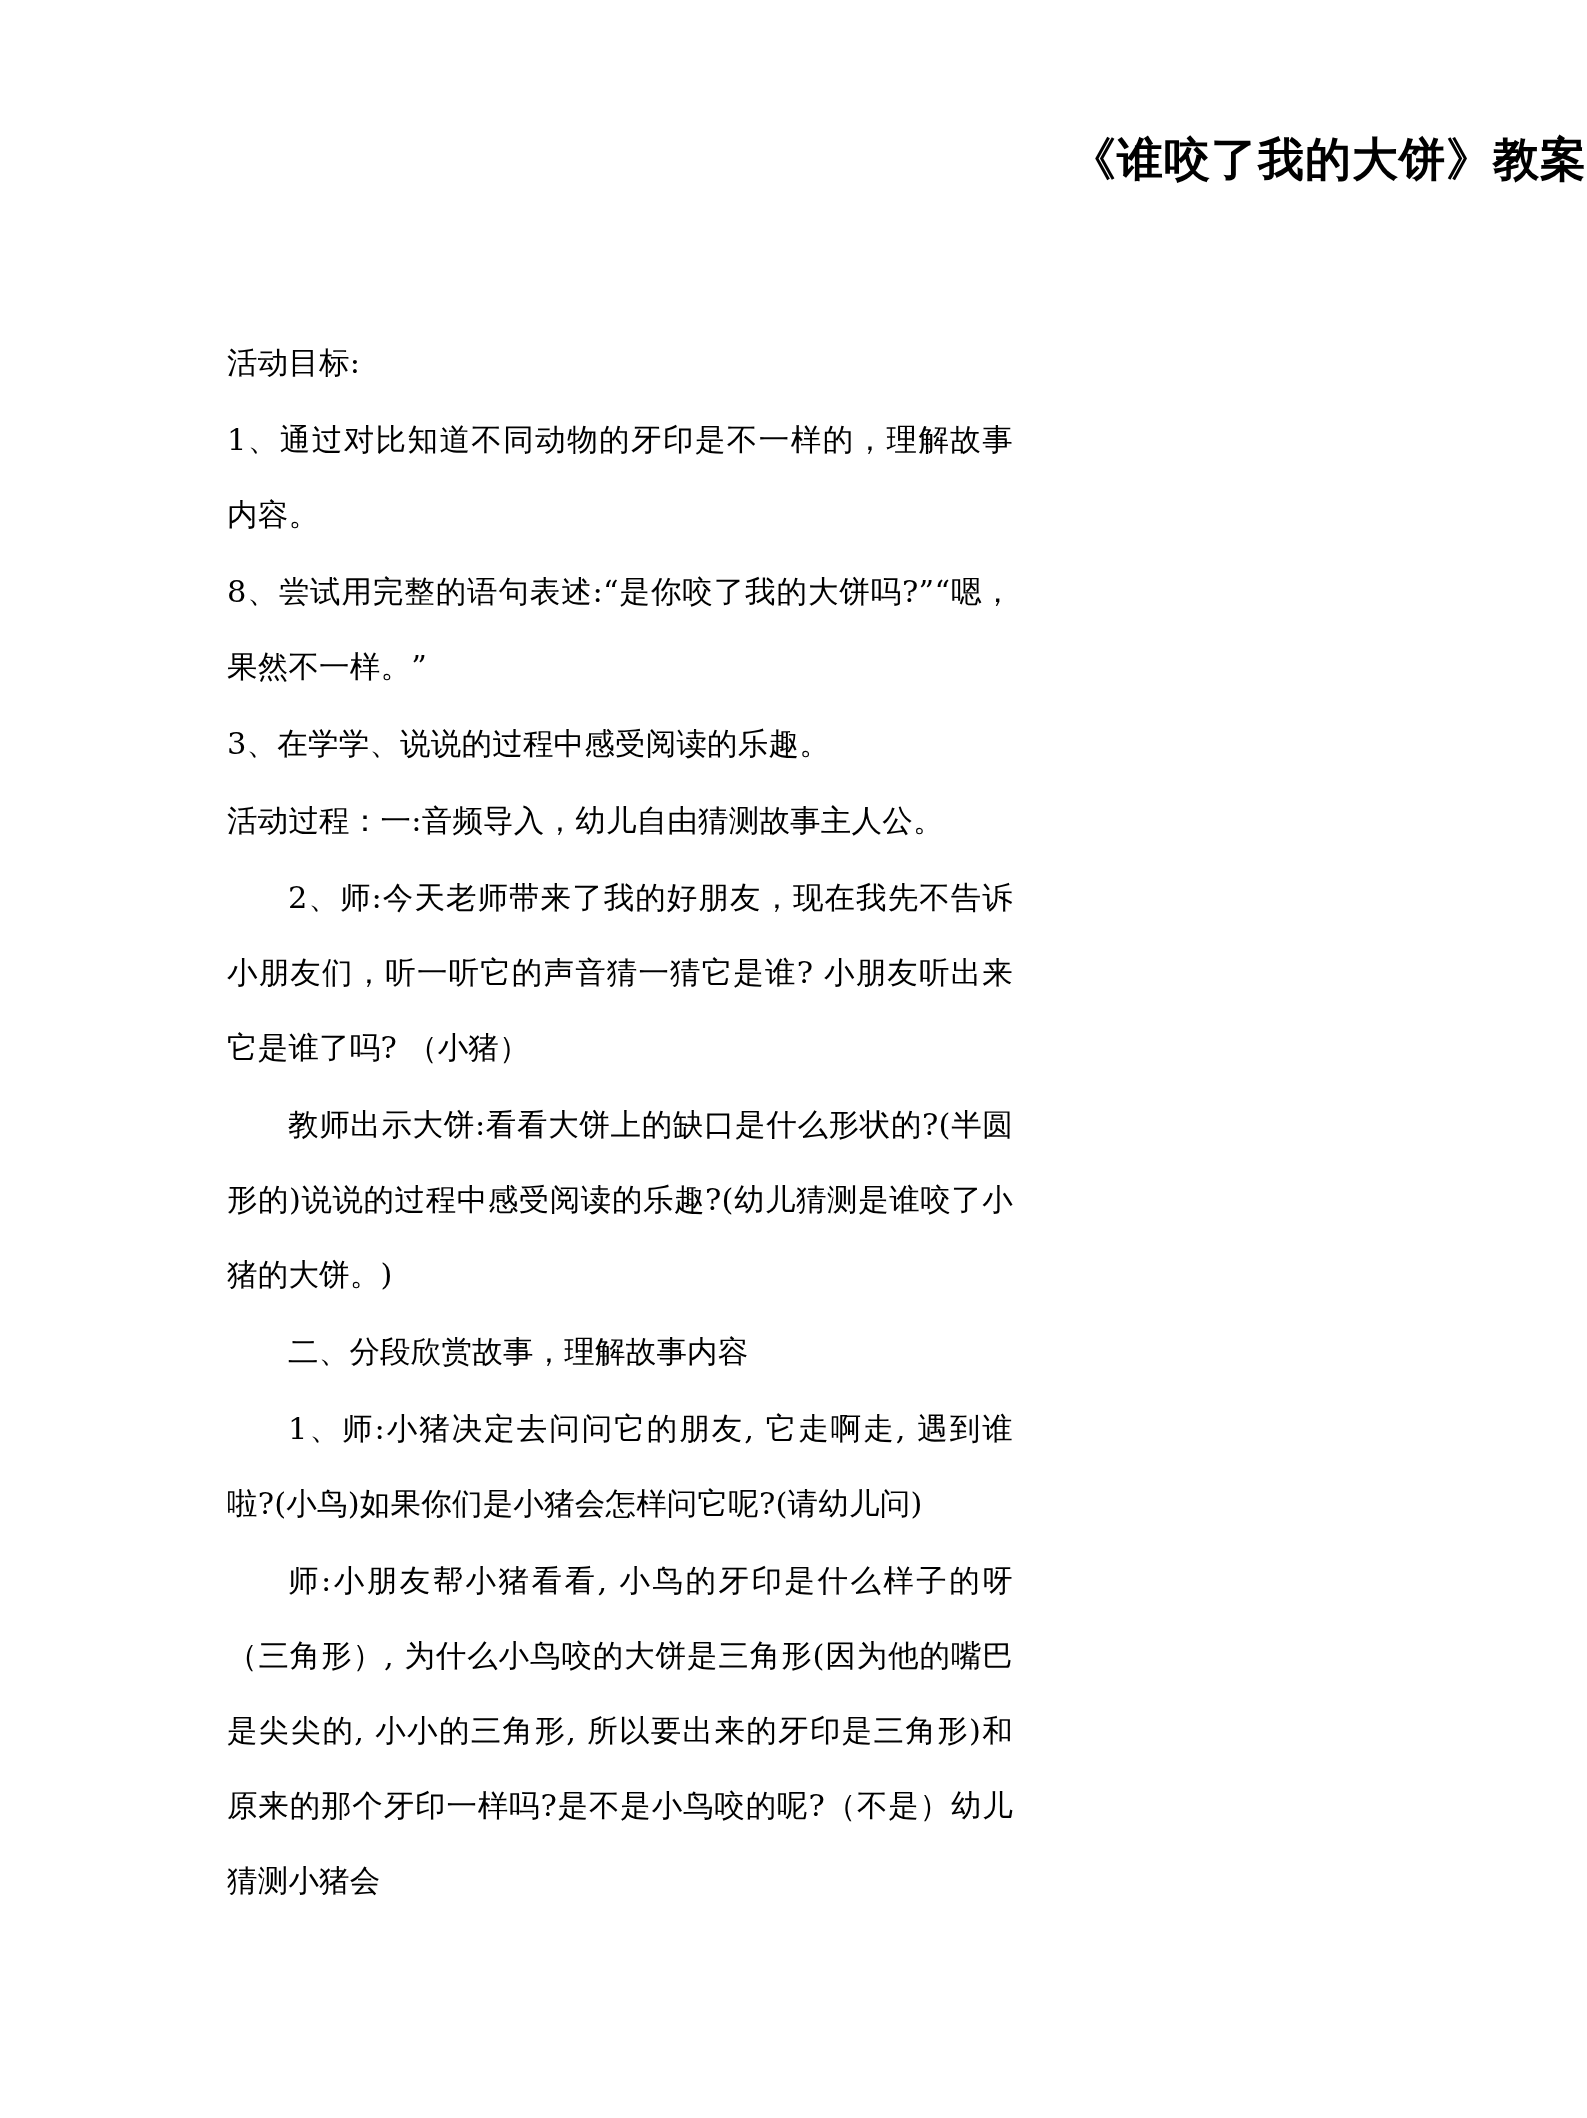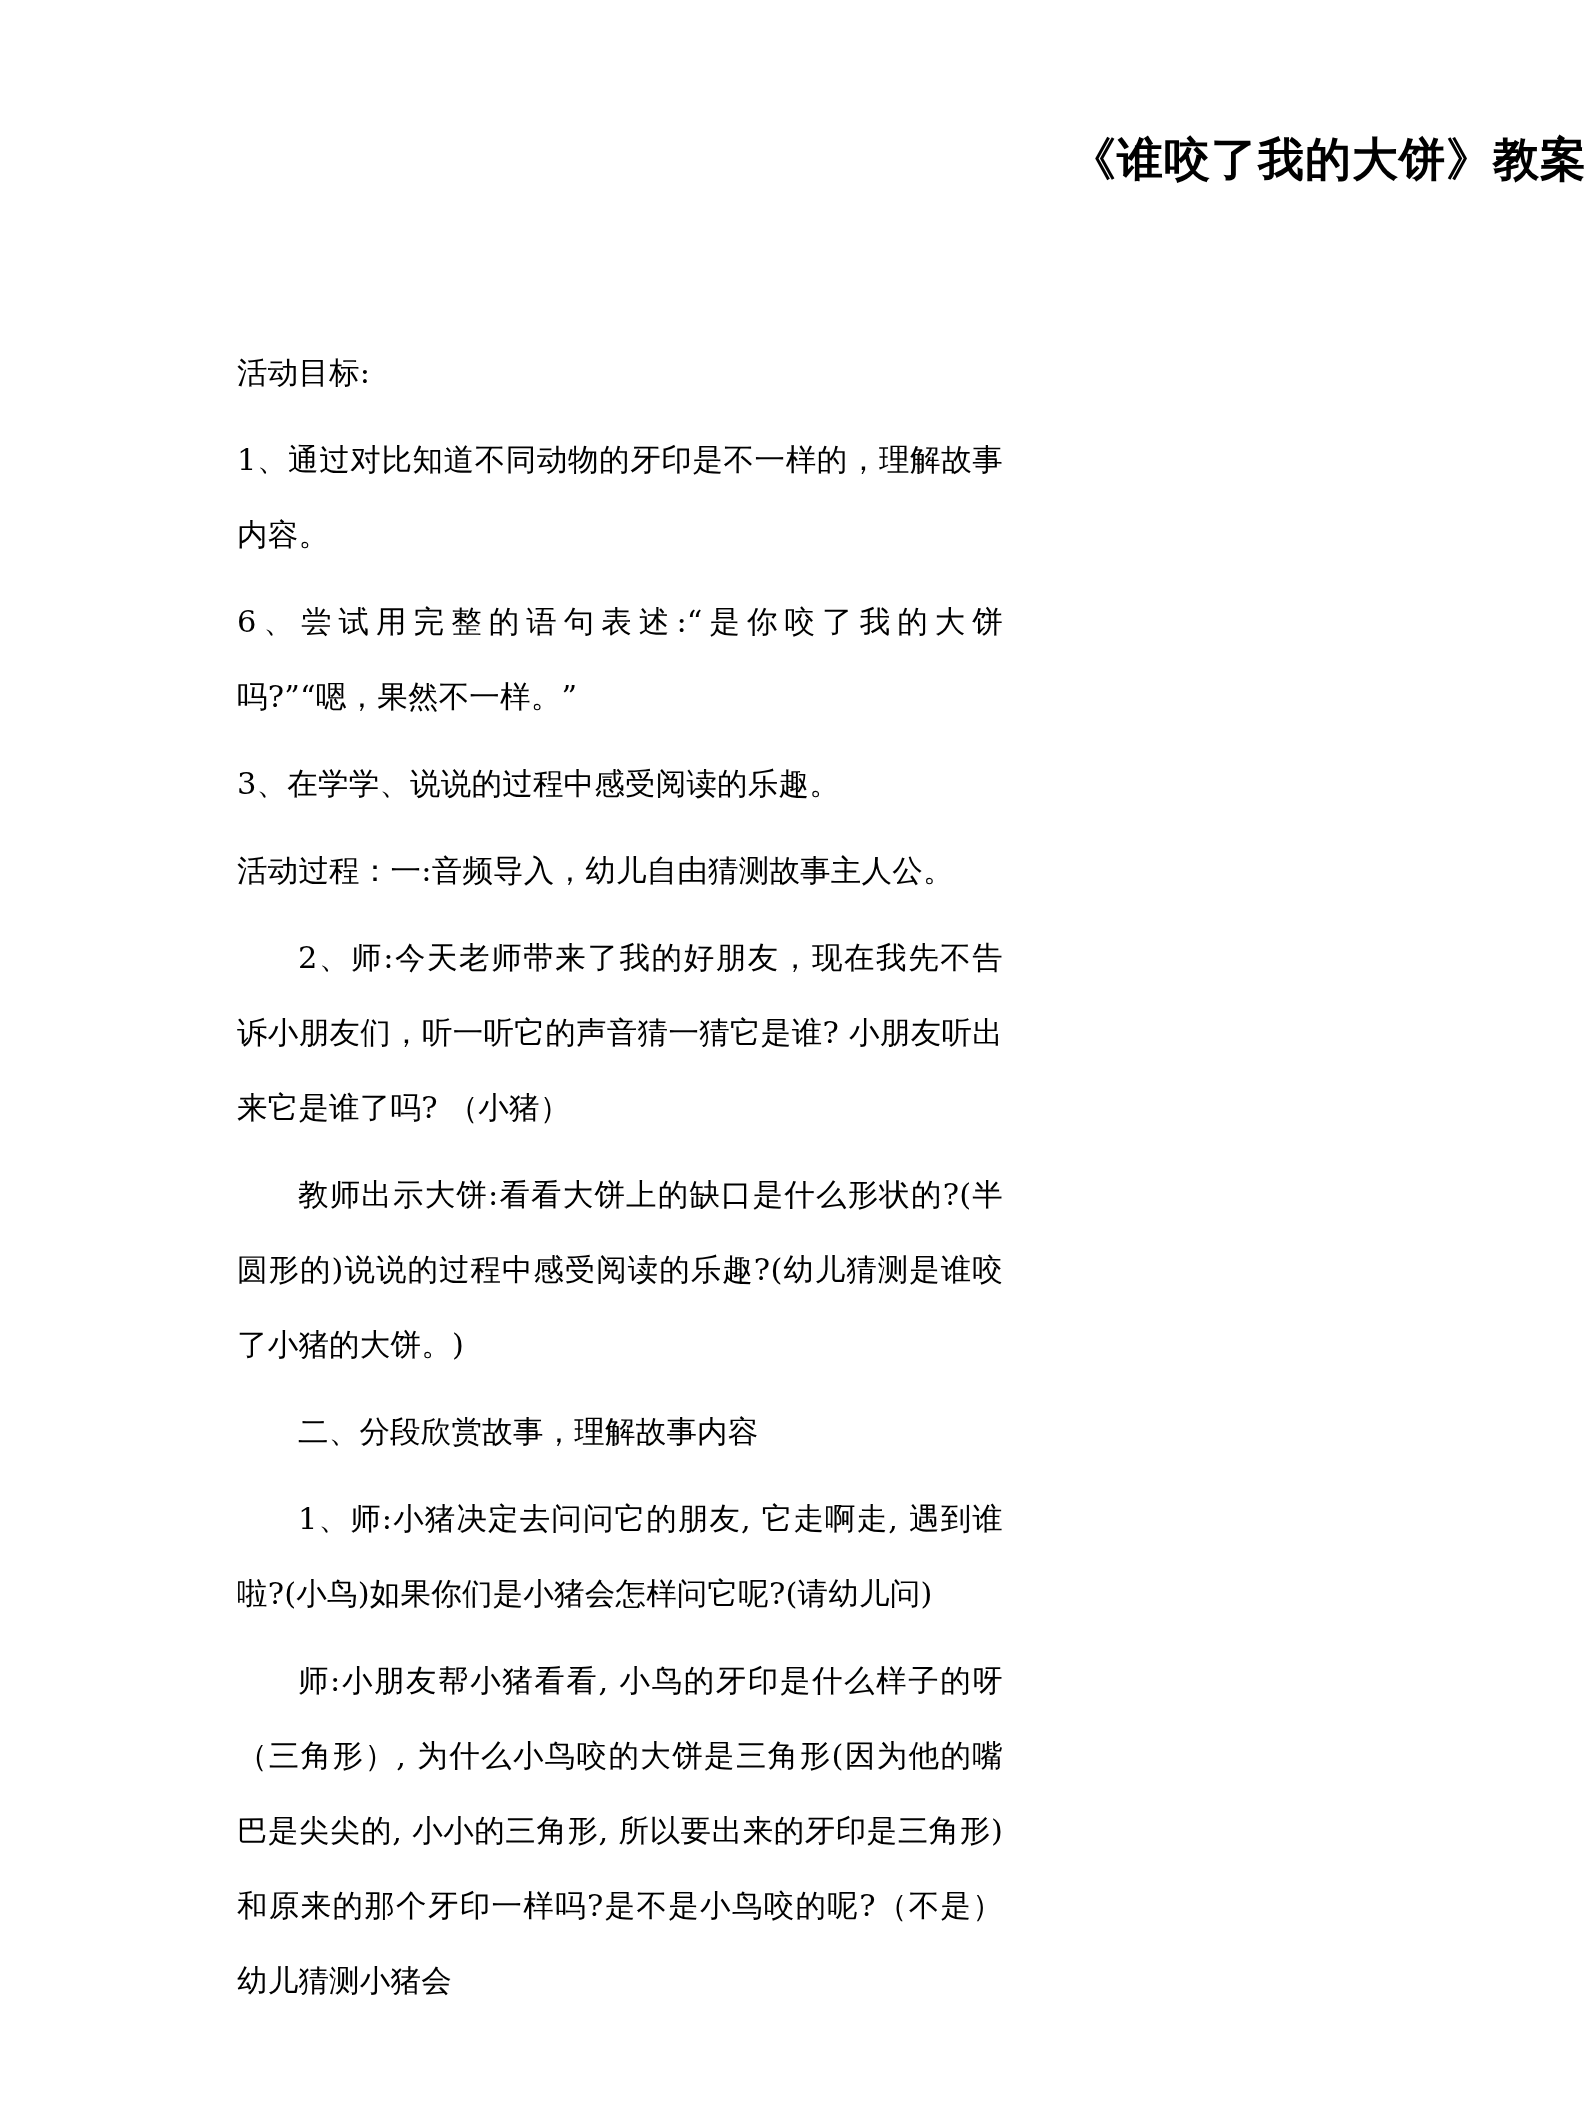--- a/index.html
+++ b/index.html
@@ -40,39 +40,39 @@
     top: 323px;
     left: 225px;
     width: 790px;
   }
   .para {
     font-size: 30.5px;
     line-height: 75px;
     text-align: justify;
     text-justify: inter-ideograph;
     text-indent: 2em;
-    margin: 12px;
+    margin: 2px;
     letter-spacing: 0.2px;
     word-break: break-all;
   }
   .para.no-indent {
     text-indent: 0;
   }
 </style>
 </head>
 <body>
 
 <div class="page">
 
   <div class="doc-title">《谁咬了我的大饼》教案</div>
 
   <div class="body-block">
     <p class="para no-indent">活动目标:</p>
     <p class="para no-indent">1、通过对比知道不同动物的牙印是不一样的，理解故事内容。</p>
-    <p class="para no-indent">6、尝试用完整的语句表述:“是你咬了我的大饼吗?”“嗯，果然不一样。”</p>
+    <p class="para no-indent">8、尝试用完整的语句表述:“是你咬了我的大饼吗?”“嗯，果然不一样。”</p>
     <p class="para no-indent">3、在学学、说说的过程中感受阅读的乐趣。</p>
     <p class="para no-indent">活动过程：一:音频导入，幼儿自由猜测故事主人公。</p>
     <p class="para">2、师:今天老师带来了我的好朋友，现在我先不告诉小朋友们，听一听它的声音猜一猜它是谁? 小朋友听出来它是谁了吗? （小猪）</p>
     <p class="para">教师出示大饼:看看大饼上的缺口是什么形状的?(半圆形的)说说的过程中感受阅读的乐趣?(幼儿猜测是谁咬了小猪的大饼。)</p>
     <p class="para">二、分段欣赏故事，理解故事内容</p>
     <p class="para">1、师:小猪决定去问问它的朋友, 它走啊走, 遇到谁啦?(小鸟)如果你们是小猪会怎样问它呢?(请幼儿问)</p>
     <p class="para">师:小朋友帮小猪看看, 小鸟的牙印是什么样子的呀（三角形）, 为什么小鸟咬的大饼是三角形(因为他的嘴巴是尖尖的, 小小的三角形, 所以要出来的牙印是三角形)和原来的那个牙印一样吗?是不是小鸟咬的呢?（不是）幼儿猜测小猪会</p>
   </div>
 
 </div>

